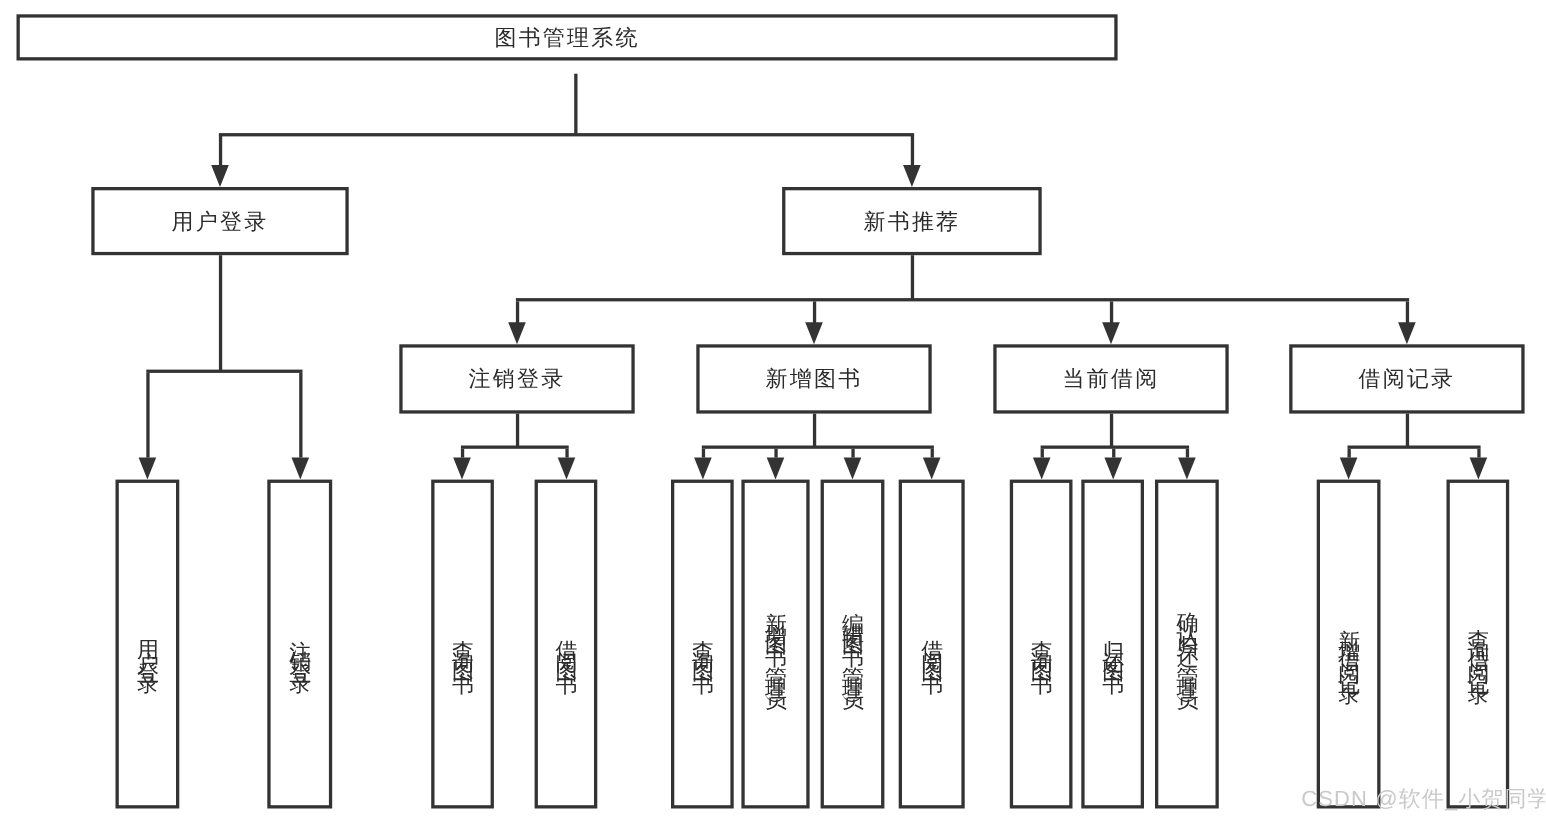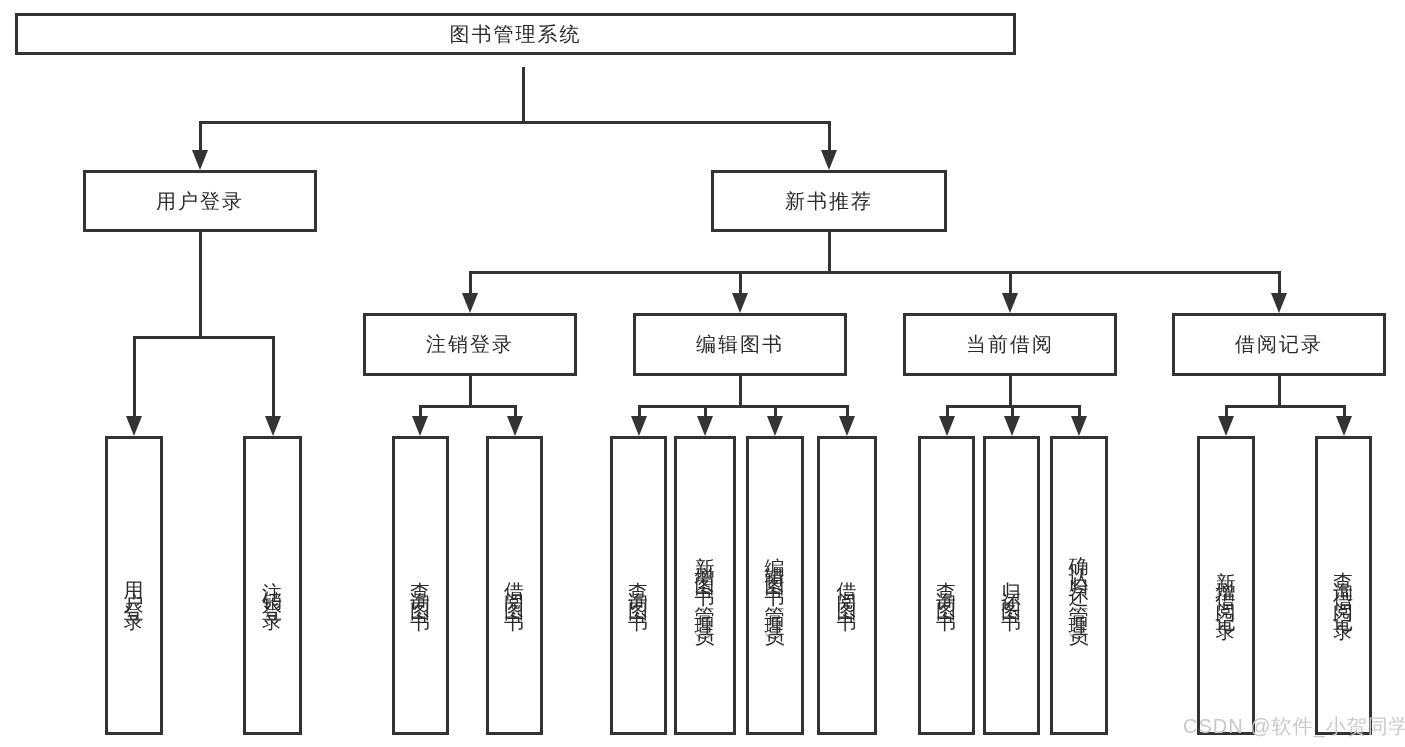--- a/index.html
+++ b/index.html
@@ -66,21 +66,21 @@
   <div class="vline" style="left:469px;top:274px;height:20px"></div>
   <div class="arrow" style="left:462px;top:293px"></div>
   <div class="vline" style="left:739px;top:274px;height:20px"></div>
   <div class="arrow" style="left:732px;top:293px"></div>
   <div class="vline" style="left:1009px;top:274px;height:20px"></div>
   <div class="arrow" style="left:1002px;top:293px"></div>
   <div class="vline" style="left:1278px;top:274px;height:20px"></div>
   <div class="arrow" style="left:1271px;top:293px"></div>
 
   <div class="box h" style="left:363px;top:313px;width:214px;height:63px">注销登录</div>
-  <div class="box h" style="left:633px;top:313px;width:214px;height:63px">编辑图书</div>
+  <div class="box h" style="left:633px;top:313px;width:214px;height:63px">新增图书</div>
   <div class="box h" style="left:1172px;top:313px;width:214px;height:63px">借阅记录</div>
   <div class="box h" style="left:903px;top:313px;width:214px;height:63px">当前借阅</div>
 
   <div class="vline" style="left:469px;top:376px;height:31px"></div>
   <div class="hline" style="left:419px;top:405px;width:98px"></div>
   <div class="vline" style="left:419px;top:408px;height:8px"></div>
   <div class="arrow" style="left:412px;top:416px"></div>
   <div class="vline" style="left:514px;top:408px;height:8px"></div>
   <div class="arrow" style="left:507px;top:416px"></div>
 

